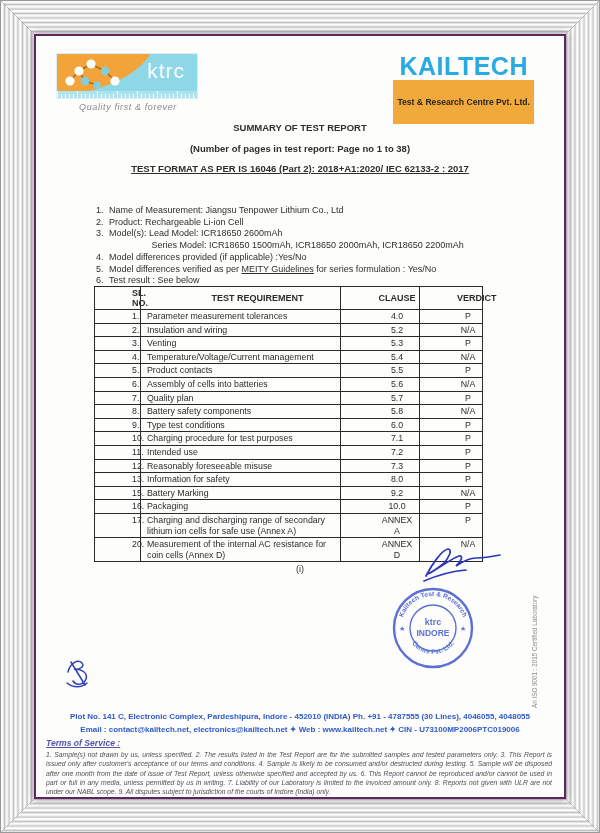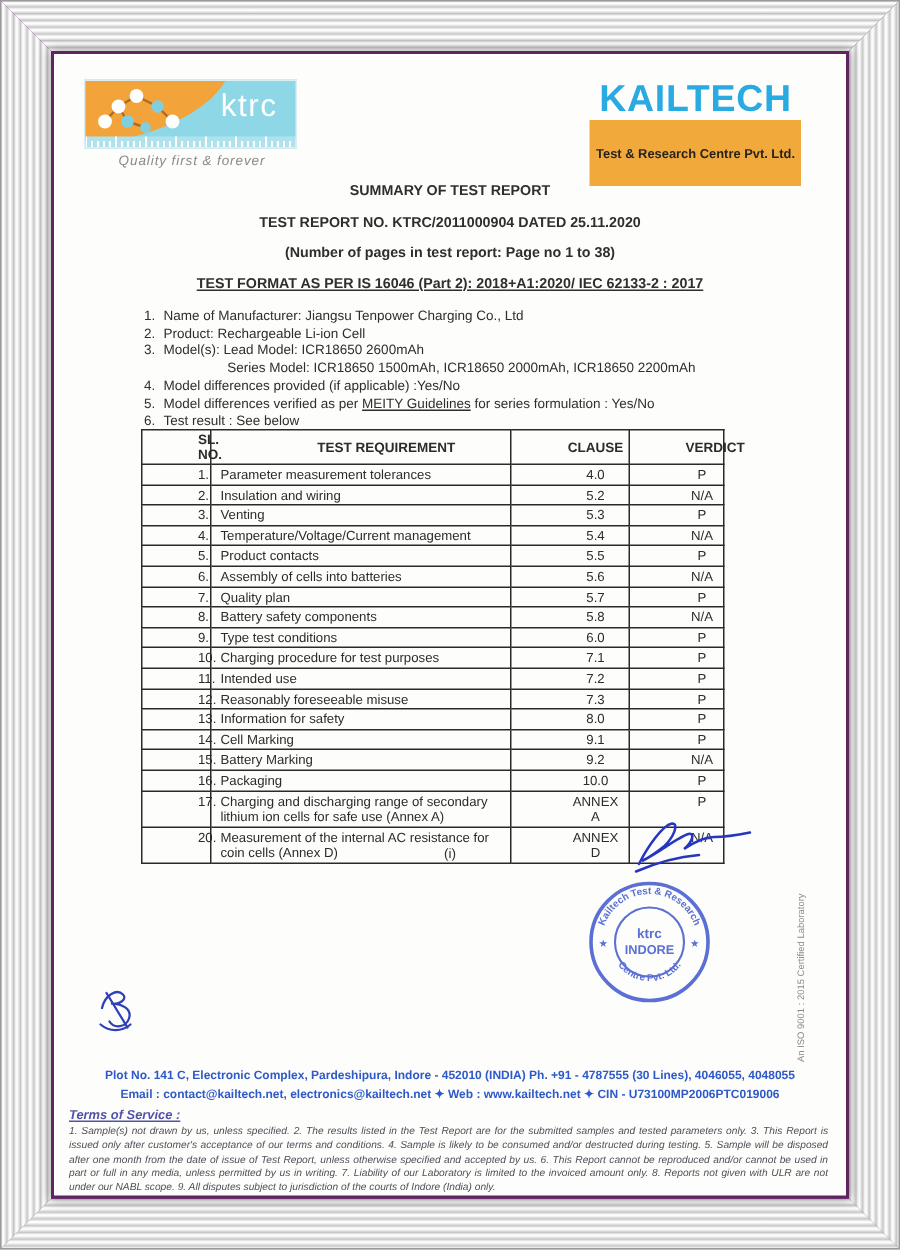--- a/index.html
+++ b/index.html
@@ -122,29 +122,28 @@
     </div>
     <div class="tagline">Quality first &amp; forever</div>
 
     <div class="kailtech">
       <div class="kailtech-name">KAILTECH</div>
       <div class="kailtech-sub">Test &amp; Research Centre Pvt. Ltd.</div>
     </div>
 
     <div class="titles">
       <p>SUMMARY OF TEST REPORT</p>
-      <p>TEST REPORT NO. KTRC/2011000904 DATED 25.11.2020</p>
       <p>(Number of pages in test report: Page no 1 to 38)</p>
       <p class="u">TEST FORMAT AS PER IS 16046 (Part 2): 2018+A1:2020/ IEC 62133-2 : 2017</p>
     </div>
 
     <div class="details">
 
         <div class="detail-line">
-          <span class="num">1.</span><span class="txt"><span>Name of Manufacturer: Jiangsu Tenpower Charging Co., Ltd</span><span class="u"></span><span></span></span>
+          <span class="num">1.</span><span class="txt"><span>Name of Measurement: Jiangsu Tenpower Lithium Co., Ltd</span><span class="u"></span><span></span></span>
         </div>
 
         <div class="detail-line">
           <span class="num">2.</span><span class="txt"><span>Product: Rechargeable Li-ion Cell</span><span class="u"></span><span></span></span>
         </div>
 
         <div class="detail-line">
           <span class="num">3.</span><span class="txt"><span>Model(s): Lead Model: ICR18650 2600mAh</span><span class="u"></span><span></span></span>
         </div>
 
@@ -267,26 +266,20 @@
               <td class="vd">P</td>
             </tr>
 
             <tr>
               <td class="sl">13.</td>
               <td class="req">Information for safety</td>
               <td class="cl">8.0</td>
               <td class="vd">P</td>
             </tr>
 
-            <tr>
-              <td class="sl">14.</td>
-              <td class="req">Cell Marking</td>
-              <td class="cl">9.1</td>
-              <td class="vd">P</td>
-            </tr>
 
             <tr>
               <td class="sl">15.</td>
               <td class="req">Battery Marking</td>
               <td class="cl">9.2</td>
               <td class="vd">N/A</td>
             </tr>
 
             <tr>
               <td class="sl">16.</td>

